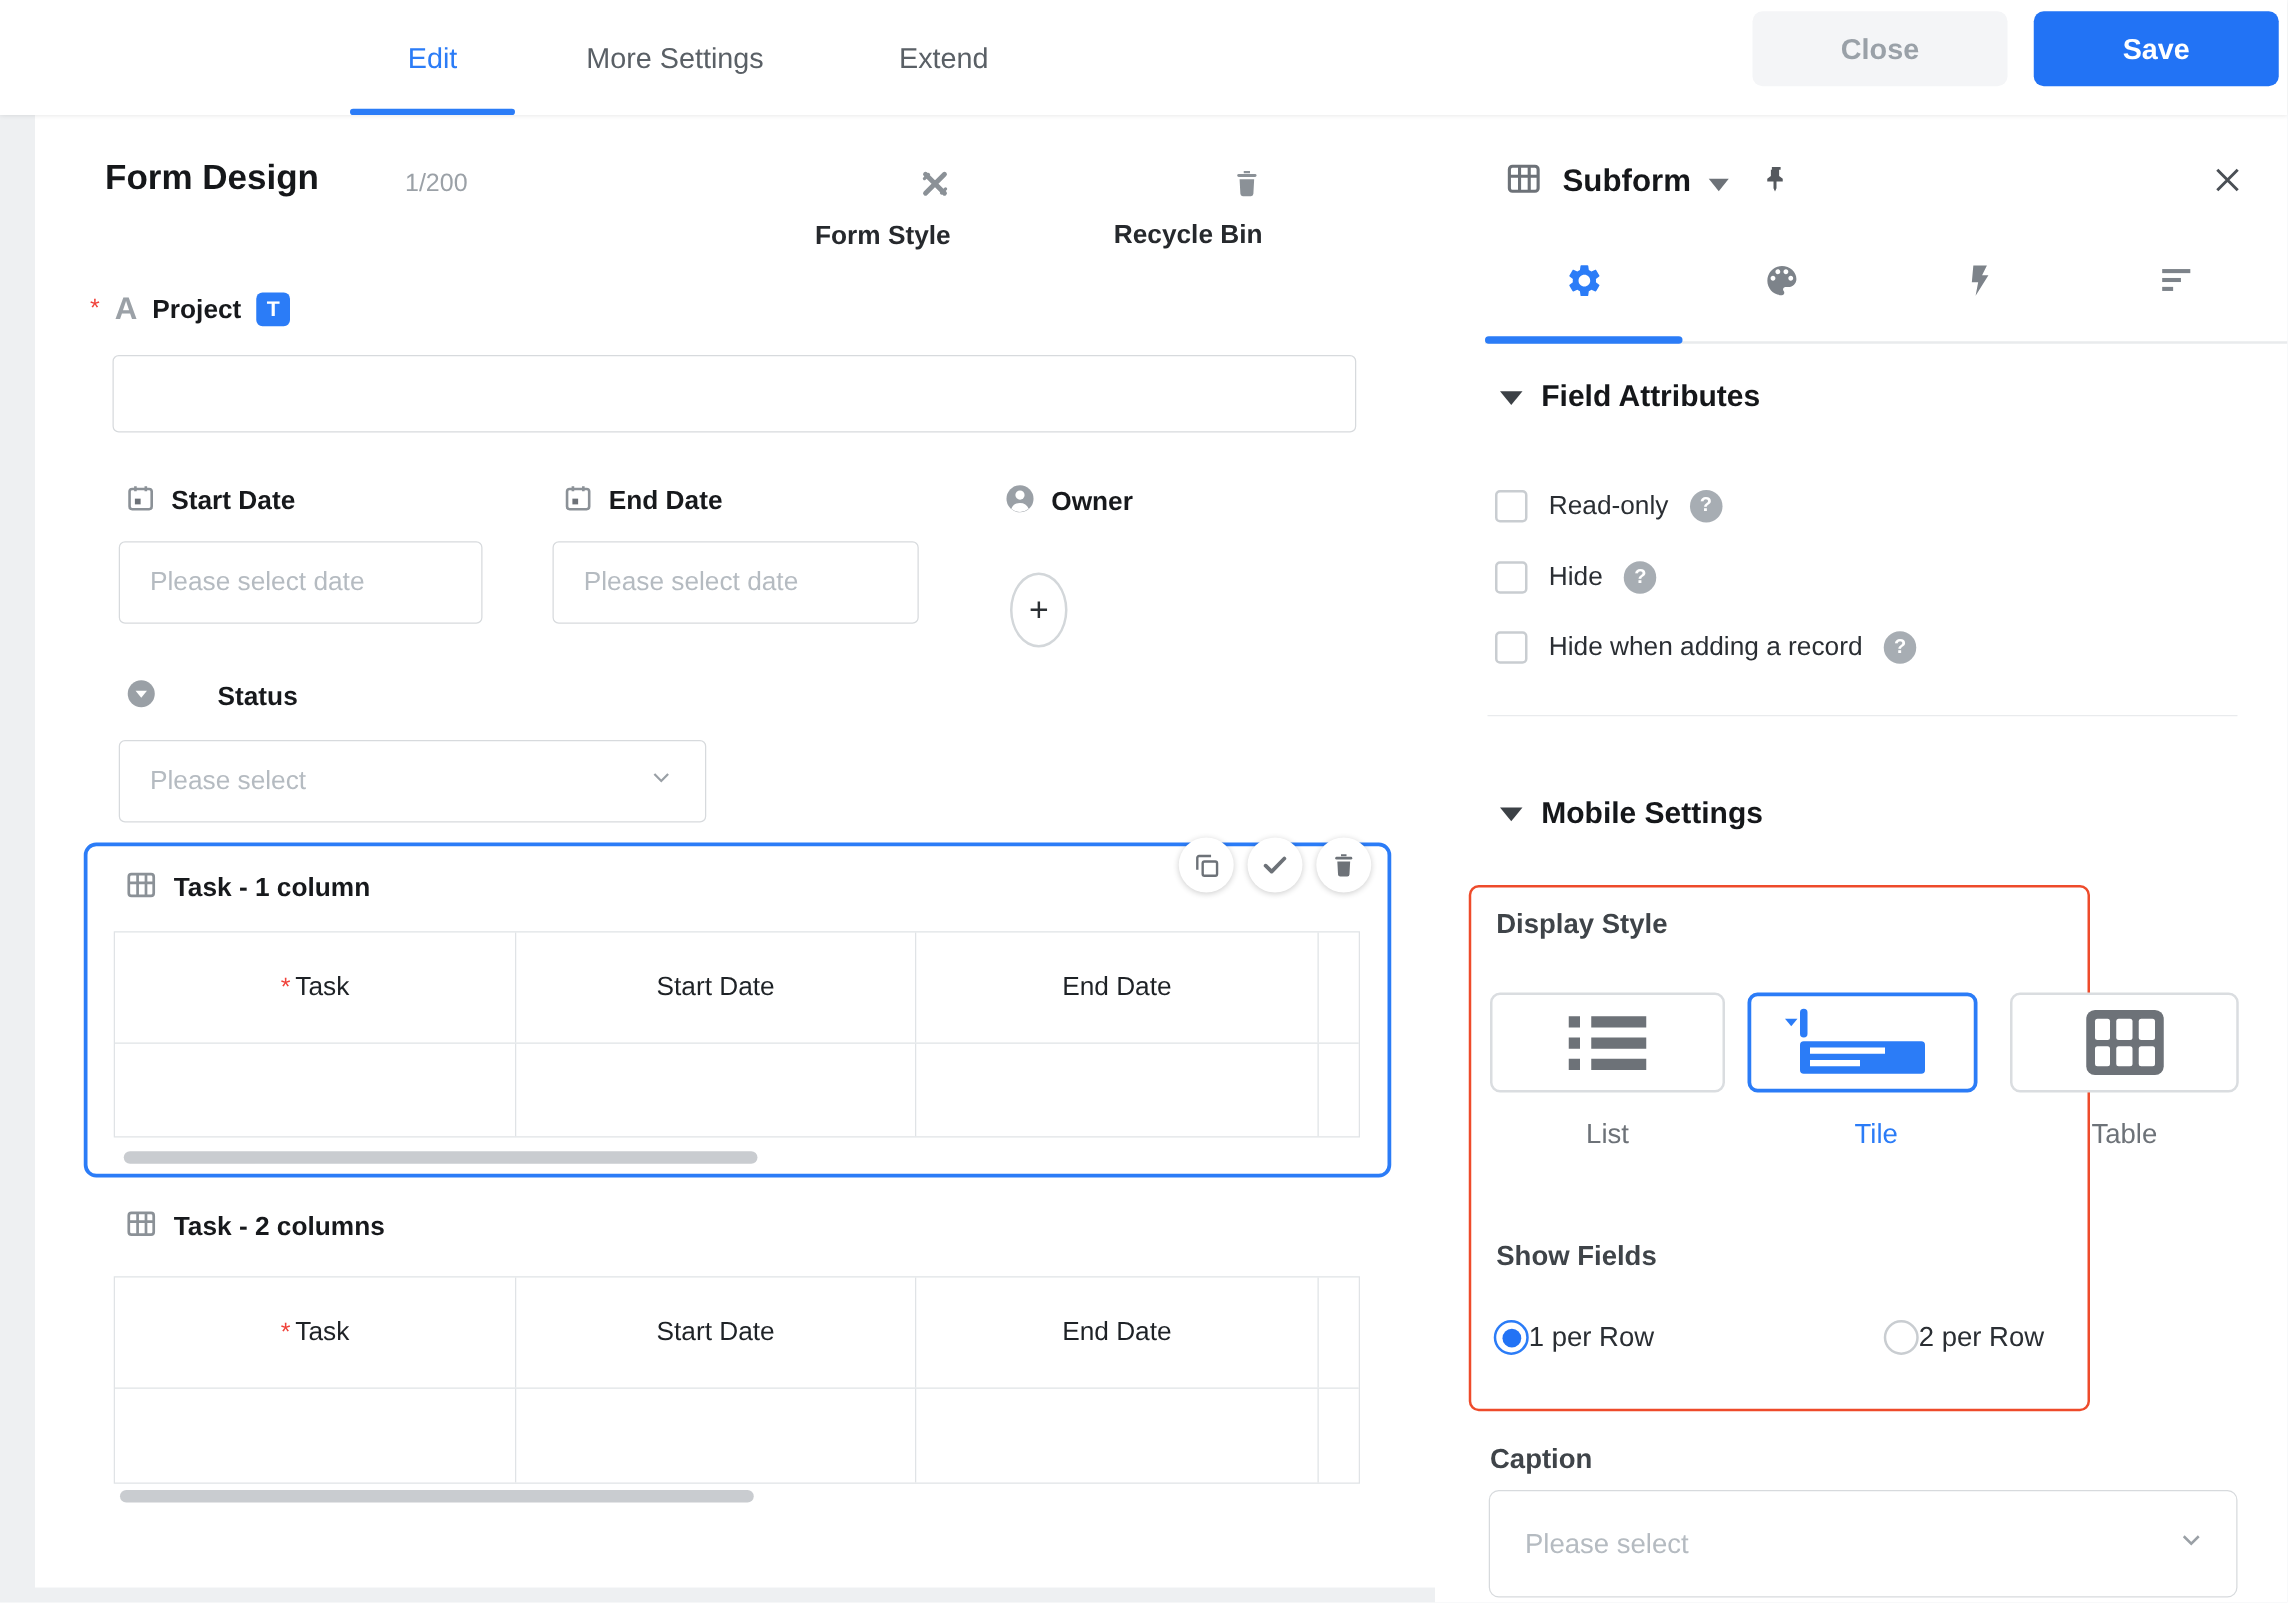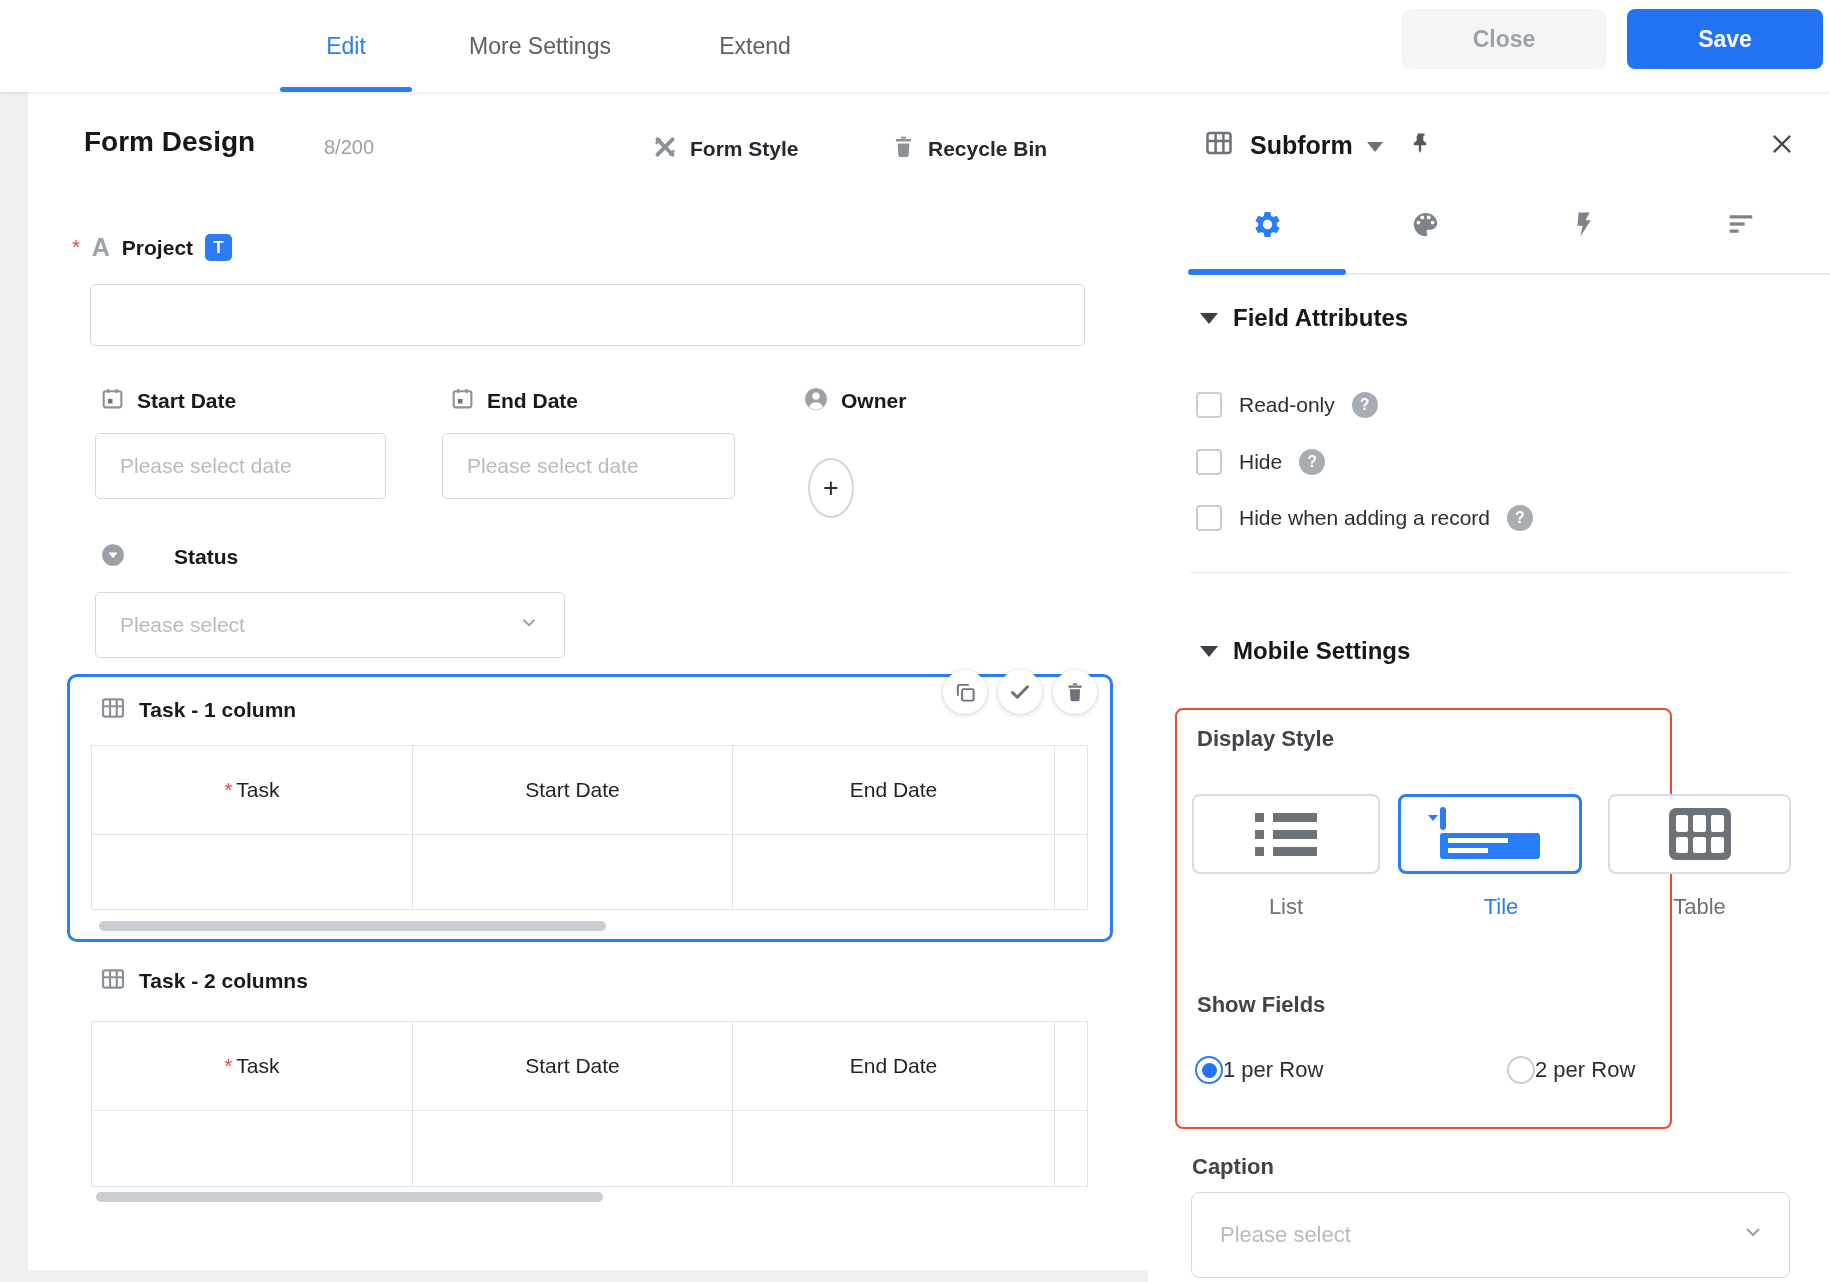--- a/index.html
+++ b/index.html
@@ -18,21 +18,21 @@
   .btn{position:absolute;top:9px;height:60px;display:flex;align-items:center;justify-content:center;
        border-radius:8px;font-size:23px;cursor:pointer;}
   .btn-close{left:1402px;width:204px;background:#f4f5f7;color:#9aa1a8;font-weight:600;}
   .btn-save{left:1627px;width:196px;background:#2273f5;color:#fff;font-weight:700;}
 
   
   .canvas{position:absolute;left:8px;top:92px;width:1125px;height:1178px;background:#fff;z-index:1;margin-left:20px;}
 
   .cv-title{position:absolute;left:56px;top:34px;font-size:28px;font-weight:700;color:#15171a;}
   .cv-counter{position:absolute;left:296px;top:44px;font-size:20px;color:#9ba1a7;}
-  .cv-tool{position:absolute;top:42px;display:flex;align-items:center;gap:12px;cursor:pointer;}
+  .cv-tool{position:absolute;top:42px;display:flex;align-items:flex-end;gap:12px;cursor:pointer;flex-direction:column;}
   .cv-tool .txt{font-size:21px;font-weight:700;color:#26292d;}
   .grp-formstyle{left:624px;}
   .grp-recycle{left:863px;}
 
   .fld-label{position:absolute;display:flex;align-items:center;gap:12px;}
   .fld-label .txt{font-size:21px;font-weight:700;color:#17191c;}
   .req{color:#f0423a;font-size:20px;font-weight:400;}
   .a-icon{font-size:25px;font-weight:700;color:#9ba1a7;line-height:1;}
   .t-badge{width:27px;height:27px;border-radius:5px;background:#2b7cf7;color:#fff;font-size:17px;
            font-weight:700;display:flex;align-items:center;justify-content:center;}
@@ -153,21 +153,21 @@
     <div class="hdr-tab tab-edit">Edit</div>
     <div class="hdr-tab tab-more">More Settings</div>
     <div class="hdr-tab tab-extend">Extend</div>
     <div class="hdr-underline"></div>
     <div class="btn btn-close">Close</div>
     <div class="btn btn-save">Save</div>
   </div>
 
   <div class="canvas">
     <div class="cv-title">Form Design</div>
-    <div class="cv-counter">8/200</div>
+    <div class="cv-counter">1/200</div>
 
     <div class="cv-tool grp-formstyle">
       <span>
         <svg width="26" height="26" viewBox="0 0 24 24">
             <path d="M5 5l14 14M19 5L5 19" stroke="#8b9197" stroke-width="3.6" stroke-linecap="round" fill="none"></path>
             <path d="M4.2 8.2l3-3M16.8 18.8l3-3" stroke="#8b9197" stroke-width="2.4" stroke-linecap="round"></path>
           </svg>
       </span>
       <span class="txt">Form Style</span>
     </div>

